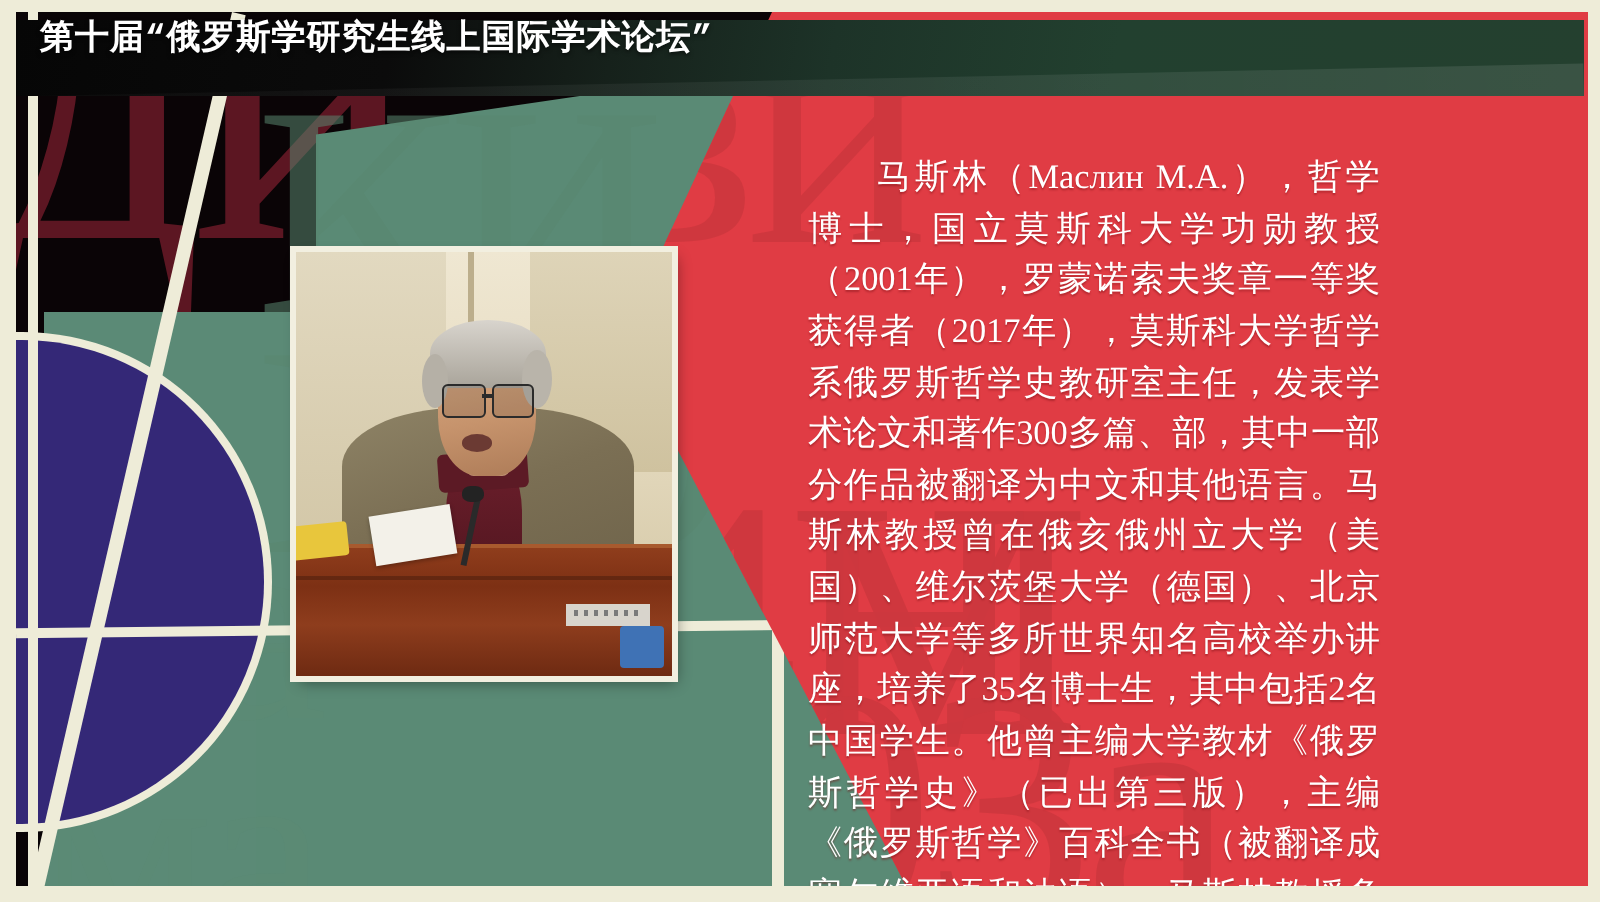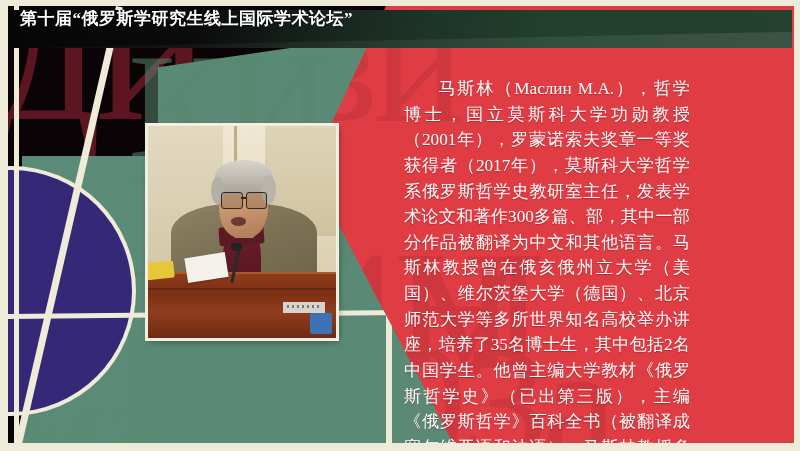--- a/index.html
+++ b/index.html
@@ -123,21 +123,21 @@
     overflow:hidden;
   }
   .titlebar .sheen{
     position:absolute;left:0;bottom:-18px;width:100%;height:26px;
     background:linear-gradient(90deg,rgba(255,255,255,.02),rgba(255,255,255,.10));
     transform:rotate(-1.2deg);
   }
   .title-text{
     position:absolute;left:20px;top:7px;
     color:#ffffff;
-    font-family:Liberation Serif, serif;
+    font-family:Liberation Mono, monospace;
     font-weight:bold;font-size:17px;letter-spacing:.5px;
     text-shadow:0 1px 2px rgba(0,0,0,.6);
     white-space:nowrap;
   }
   
   .photo-wrap{
     position:absolute;left:140px;top:120px;width:188px;height:212px;
     background:#e7decb;
     box-shadow:0 0 0 3px #f2efe0, 2px 3px 7px rgba(0,0,0,.45);
     overflow:hidden;

